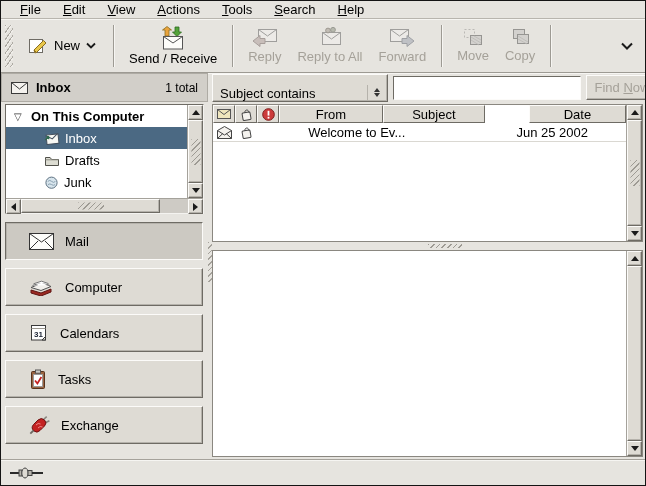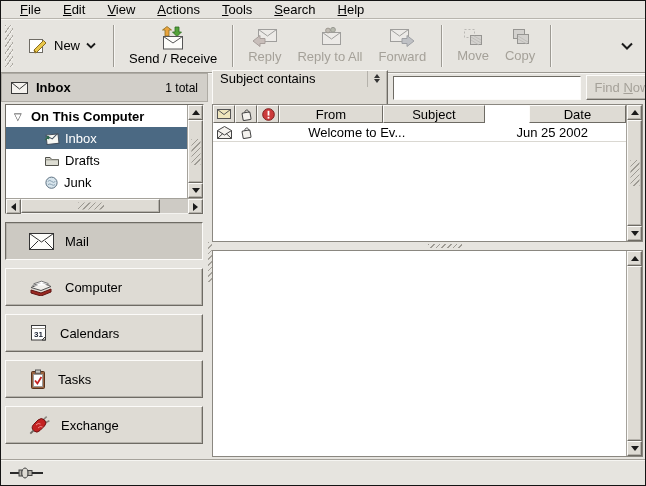--- a/index.html
+++ b/index.html
@@ -31,21 +31,21 @@
 
   
   .row2 { height:29px; flex:none; display:flex; }
   .folder-header { width:207px; flex:none; background:#d2cfc9; border:1px solid #aeaba4;
                    display:flex; align-items:center; gap:8px; padding:0 9px; }
   .folder-title { font-weight:bold; }
   .folder-count { margin-left:auto; font-size:12px; }
   .search-bar { flex:1; display:flex; align-items:center; gap:5px; padding:2px 3px 2px 4px; }
   .btn3d { background:#dedbd4; border:1px solid; border-color:#fcfbf9 #6e6b64 #6e6b64 #fcfbf9;
            box-shadow:inset -1px -1px 0 #b5b2ab; font:inherit; cursor:default; }
-  .dropdown { flex:0 0 176px; height:36px; display:flex; align-items:flex-start; padding:0 7px; }
+  .dropdown { flex:0 0 176px; height:28px; display:flex; align-items:flex-end; padding:0 7px; }
   .dd-arrows { margin-left:auto; display:flex; flex-direction:column; gap:1px; padding-left:6px;
                border-left:1px solid #b5b2ab; height:16px; justify-content:center; }
   .tri-up   { width:0;height:0;border-left:3px solid transparent;border-right:3px solid transparent;border-bottom:4px solid #333; }
   .tri-down { width:0;height:0;border-left:3px solid transparent;border-right:3px solid transparent;border-top:4px solid #333; }
   .search-input { flex:0 0 126px; height:24px; background:#fff; border:1px solid;
                   border-color:#6e6b64 #fcfbf9 #fcfbf9 #6e6b64; padding:2px 5px; font:inherit; }
   .find-btn  { width:72px; height:25px; color:#a5a199; }
 
   
   .main { flex:1; display:flex; min-height:0; }

